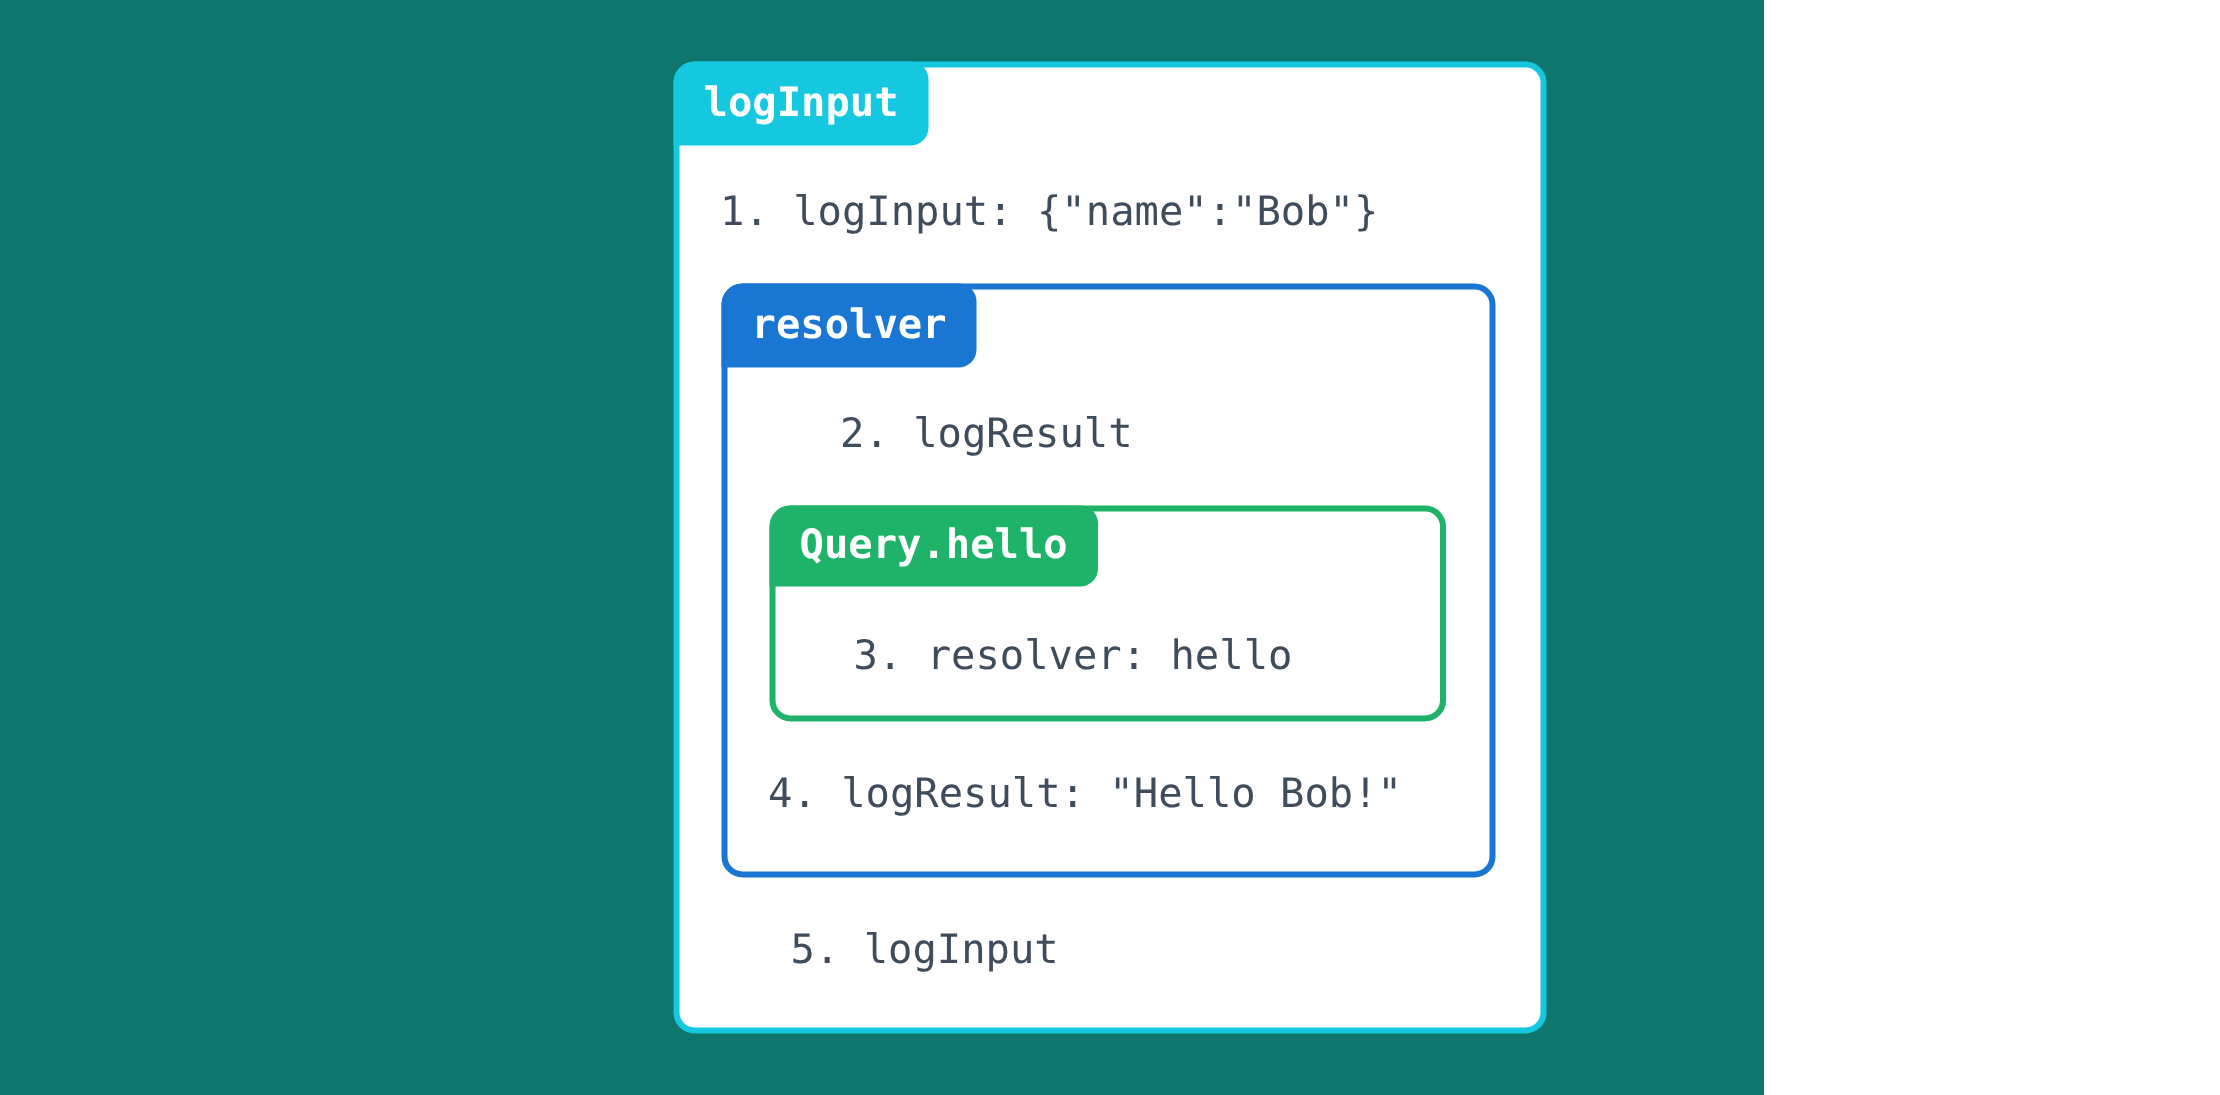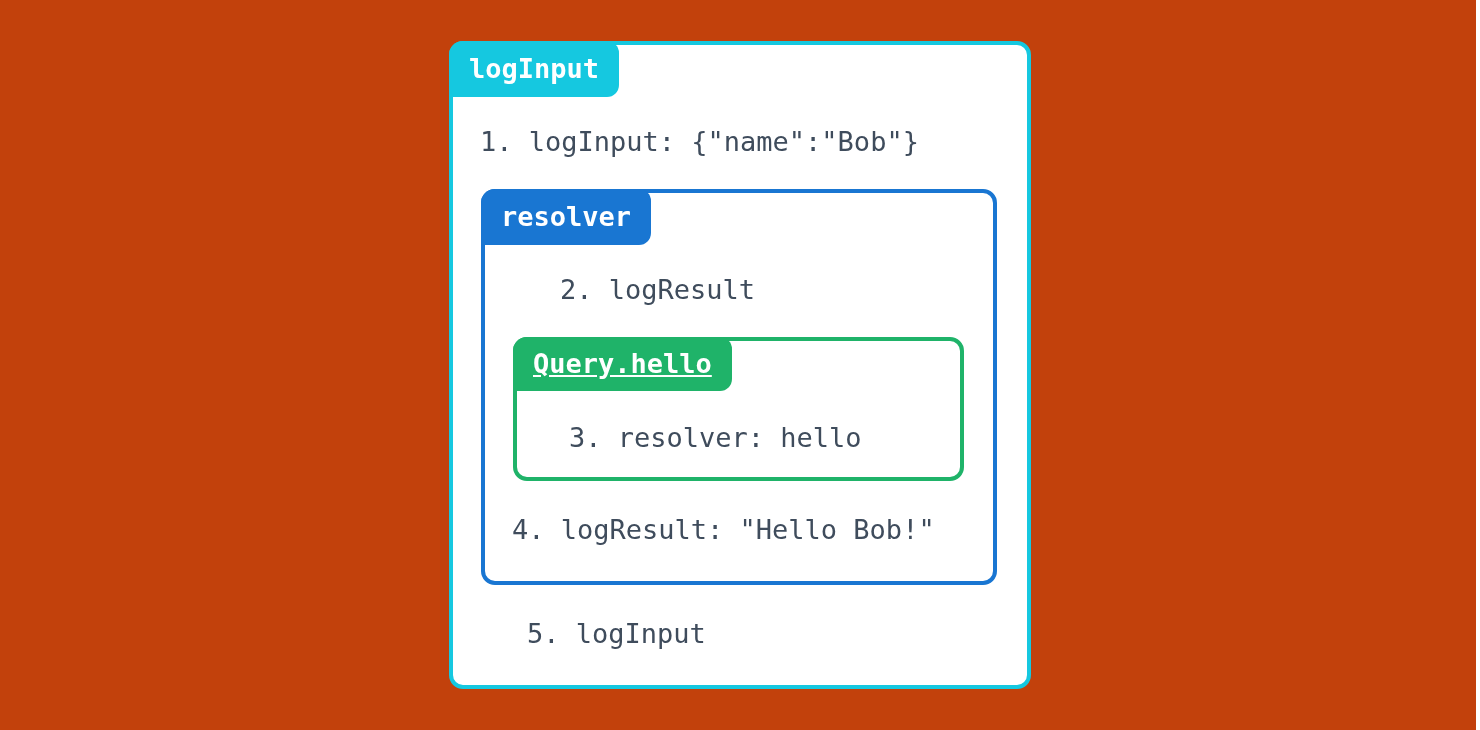--- a/index.html
+++ b/index.html
@@ -6,23 +6,23 @@
     margin: 0;
     padding: 0;
     background: #ffffff;
     width: 1480px;
     height: 730px;
     overflow: hidden;
     font-family: "DejaVu Sans Mono", "Liberation Mono", monospace;
   }
   .canvas {
     position: relative;
-    width: 1476px;
+    width: 1176px;
     height: 730px;
-    background: #c2410c;
+    background: #0f766e;
   }
   .frame {
     position: absolute;
     background: #ffffff;
     border-radius: 14px;
     box-sizing: border-box;
   }
   .frame-outer {
     left: 449px;
     top: 41px;
@@ -52,21 +52,21 @@
     line-height: 56px;
     padding: 0 20px;
     border-radius: 14px 12px 12px 0;
     color: #ffffff;
     font-size: 27px;
     font-weight: bold;
     white-space: pre;
   }
   .tab-cyan  { background: #15c8e0; }
   .tab-blue  { background: #1976d2; }
-  .tab-green { background: #1fb369; height: 54px; line-height: 54px; text-decoration: underline; }
+  .tab-green { background: #1fb369; height: 54px; line-height: 54px; }
   .line {
     position: absolute;
     left: 27px;
     font-size: 27px;
     line-height: 32px;
     color: #3f4c5c;
     white-space: pre;
   }
   .line-1 { top: 81px; }
   .line-2 { top: 81px; margin-left: 48px; }

